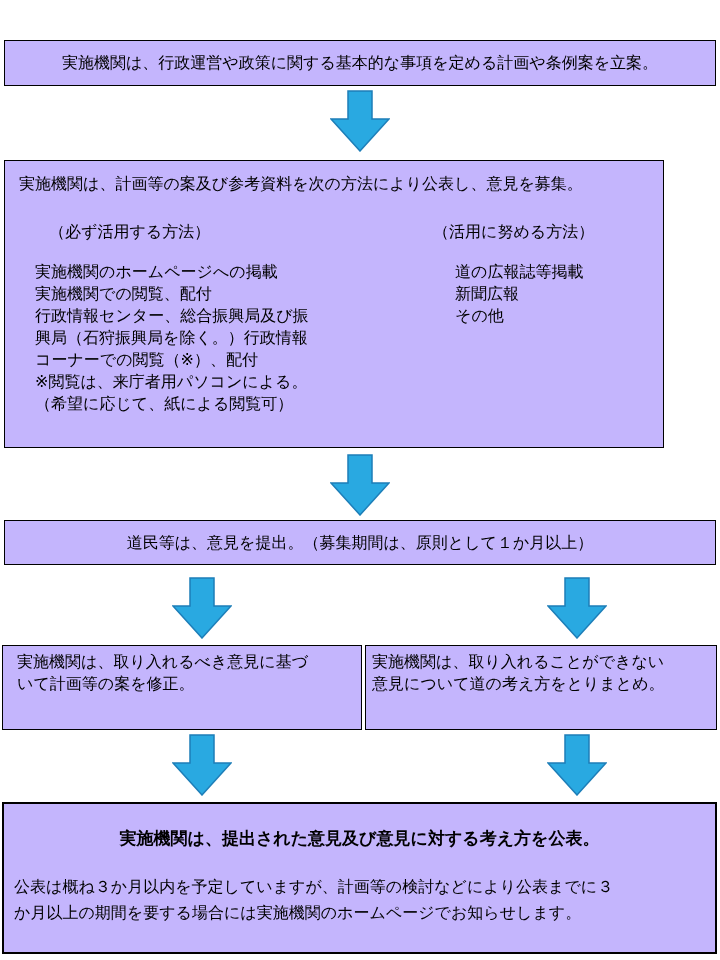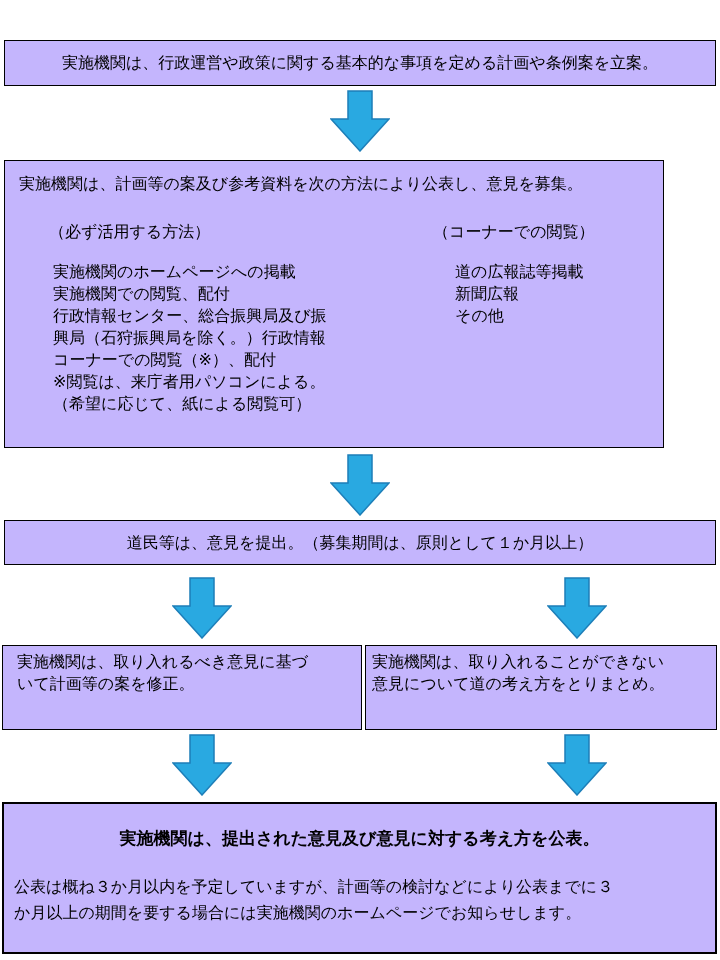--- a/index.html
+++ b/index.html
@@ -51,21 +51,21 @@
   .arrow3a, .arrow3b { top: 577px; }
   .arrow4a, .arrow4b { top: 734px; }
 
   
   .box2 { top: 160px; left: 4px; width: 660px; height: 288px; }
   .box2 .intro { position: absolute; top: 12px; left: 14px; white-space: nowrap; }
   .box2 .col-heading { position: absolute; top: 60px; white-space: nowrap; }
   .box2 .left-heading { left: 44px; }
   .box2 .right-heading { left: 428px; }
   .box2 .list { position: absolute; top: 100px; }
-  .box2 .left-list { left: 48px; }
+  .box2 .left-list { left: 30px; }
   .box2 .right-list { left: 450px; }
   .box2 .line { height: 22px; white-space: nowrap; }
 
   
   .box3 { top: 520px; left: 4px; width: 712px; height: 45px; }
 
   
   .box4a { top: 645px; left: 2px; width: 360px; height: 85px; padding: 5px 14px; }
   .box4b { top: 645px; left: 365px; width: 352px; height: 85px; padding: 5px 6px; }
   .box4a .line, .box4b .line { height: 22px; white-space: nowrap; }
@@ -95,21 +95,21 @@
   </div>
 
   <svg class="arrow arrow1" viewBox="0 0 60 62">
     <polygon class="arrow-shape" points="18,1 42,1 42,29 59,29 30,61 1,29 18,29"></polygon>
   </svg>
 
   <div class="box box2">
     <div class="intro">実施機関は、計画等の案及び参考資料を次の方法により公表し、意見を募集。</div>
 
     <div class="col-heading left-heading">（必ず活用する方法）</div>
-    <div class="col-heading right-heading">（コーナーでの閲覧）</div>
+    <div class="col-heading right-heading">（活用に努める方法）</div>
 
     <div class="list left-list">
       <div class="line">実施機関のホームページへの掲載</div>
       <div class="line">実施機関での閲覧、配付</div>
       <div class="line">行政情報センター、総合振興局及び振</div>
       <div class="line">興局（石狩振興局を除く。）行政情報</div>
       <div class="line">コーナーでの閲覧（※）、配付</div>
       <div class="line">※閲覧は、来庁者用パソコンによる。</div>
       <div class="line">（希望に応じて、紙による閲覧可）</div>
     </div>

